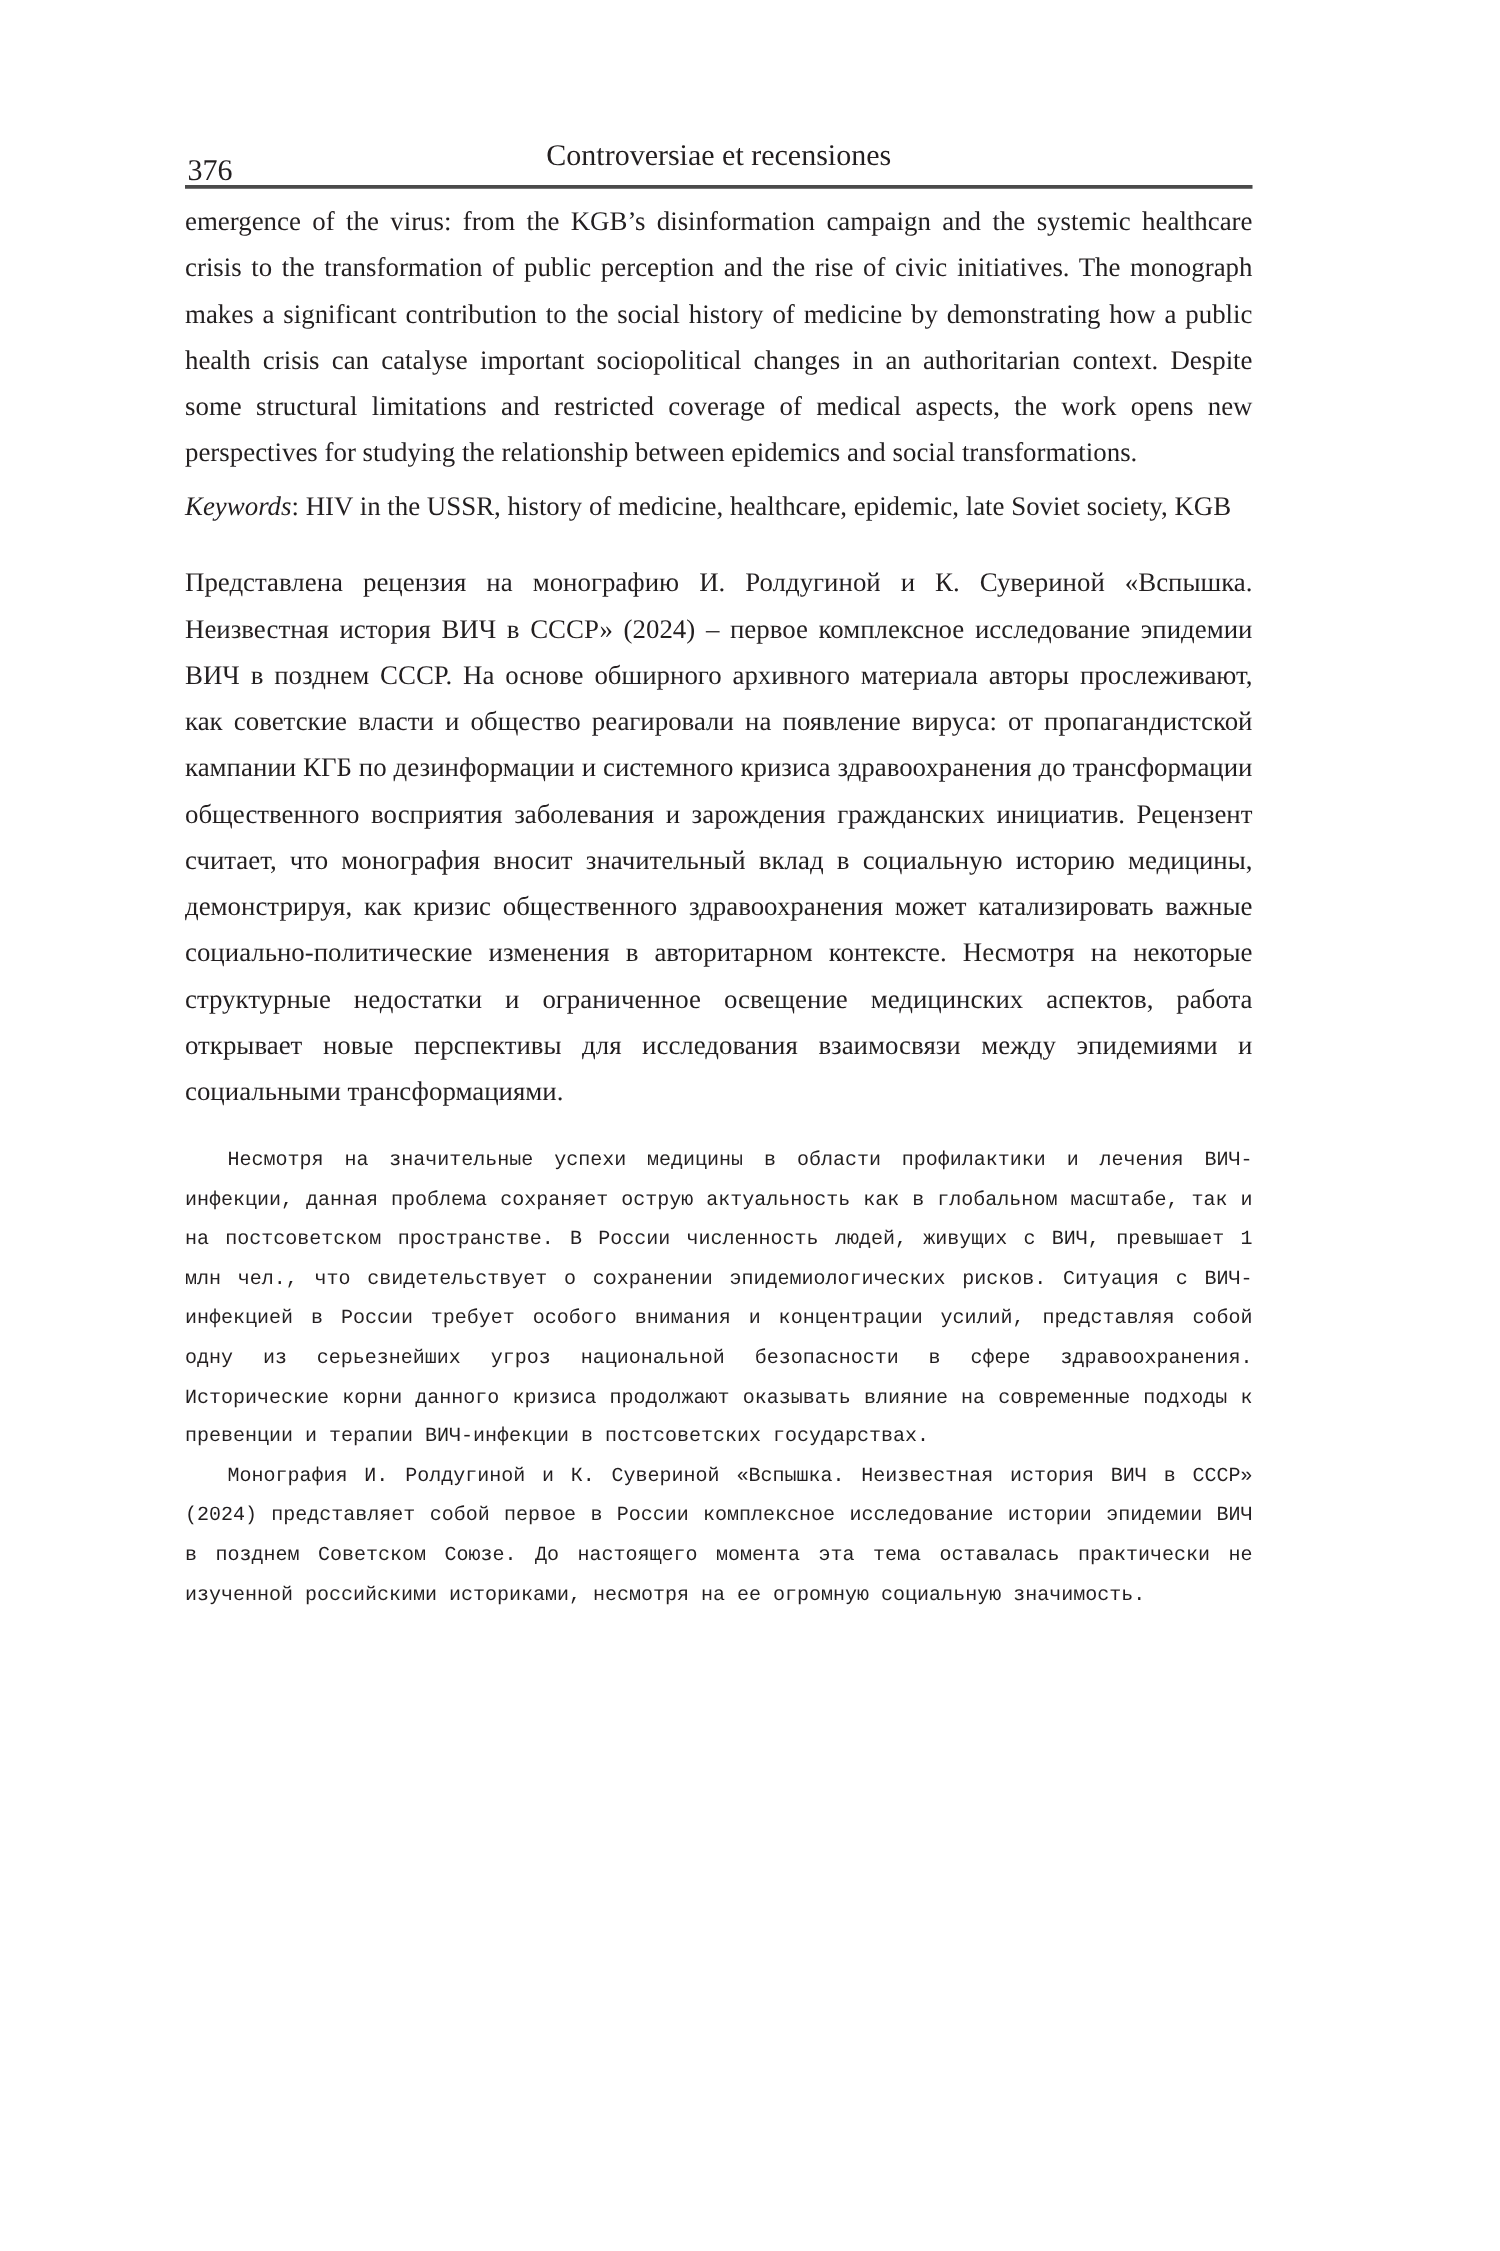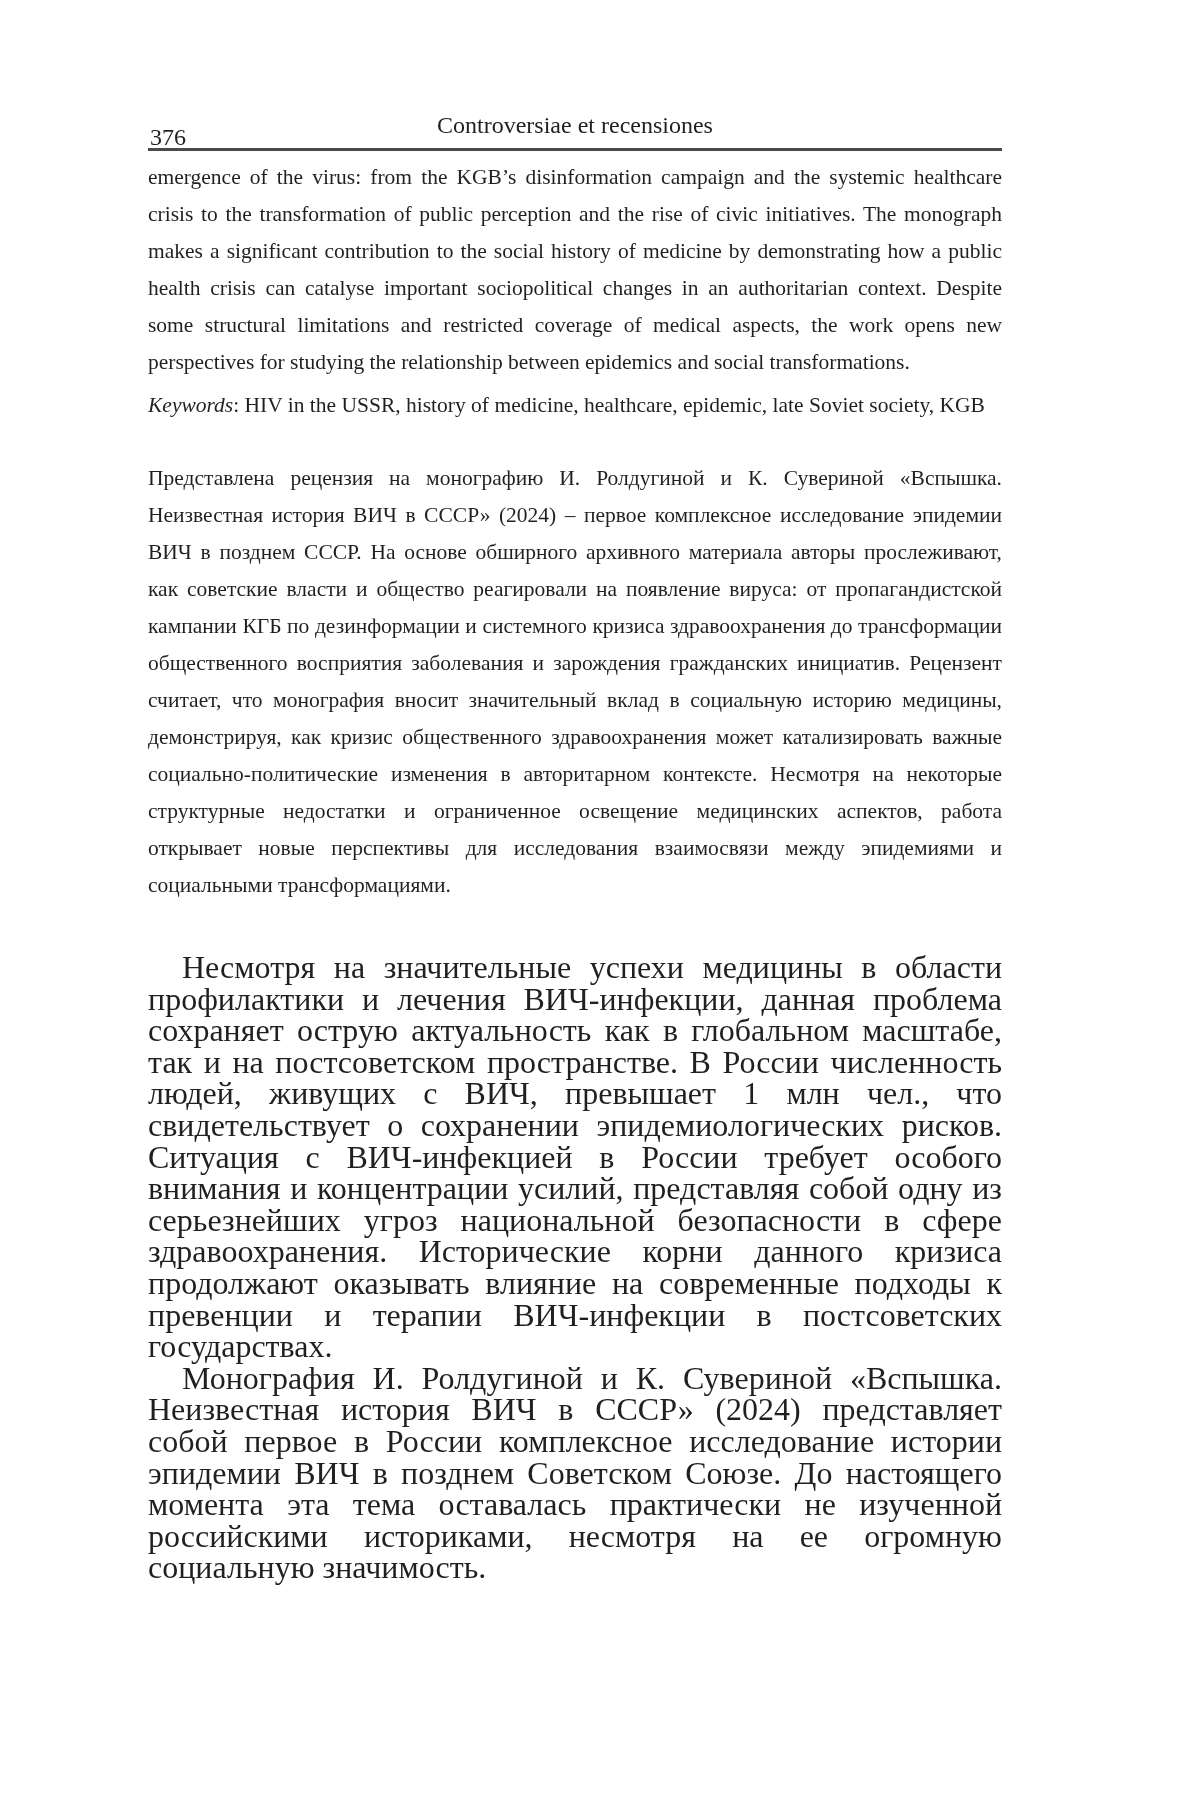--- a/index.html
+++ b/index.html
@@ -5,22 +5,22 @@
   html, body { margin: 0; padding: 0; background: #ffffff; }
   body { width: 1200px; height: 1801px; position: relative; overflow: hidden; color: #231f20; }
   .page { position: absolute; left: 148px; top: 112px; width: 854px; font-family: "Liberation Serif", "DejaVu Serif", serif; }
   .running-head { position: relative; height: 36px; border-bottom: 3px solid #4a4a4a; }
   .page-number { position: absolute; left: 2px; top: 12px; font-size: 24px; }
   .journal-section { position: absolute; left: 0; right: 0; top: 0; text-align: center; font-size: 24px; }
   .abstract { font-size: 21.5px; line-height: 37px; text-align: justify; margin-top: 8px; }
   .abstract p { margin: 0; }
   .keywords { margin-top: 6px !important; }
   .kw-label { font-style: italic; }
-  .abstract-ru { margin-top: 36px; }
-  .body-text { margin-top: 48px; font-size: 32px; line-height: 31.6px; text-align: justify; }
+  .abstract-ru { margin-top: 24px; }
+  .body-text { margin-top: 21px; font-size: 16px; line-height: 31.6px; text-align: justify; font-family: Liberation Mono, monospace; }
   .body-text p { margin: 0; text-indent: 34px; }
 </style>
 </head>
 <body>
 
 <div class="page">
   <div class="running-head">
     <span class="page-number">376</span>
     <span class="journal-section">Controversiae et recensiones</span>
   </div>

